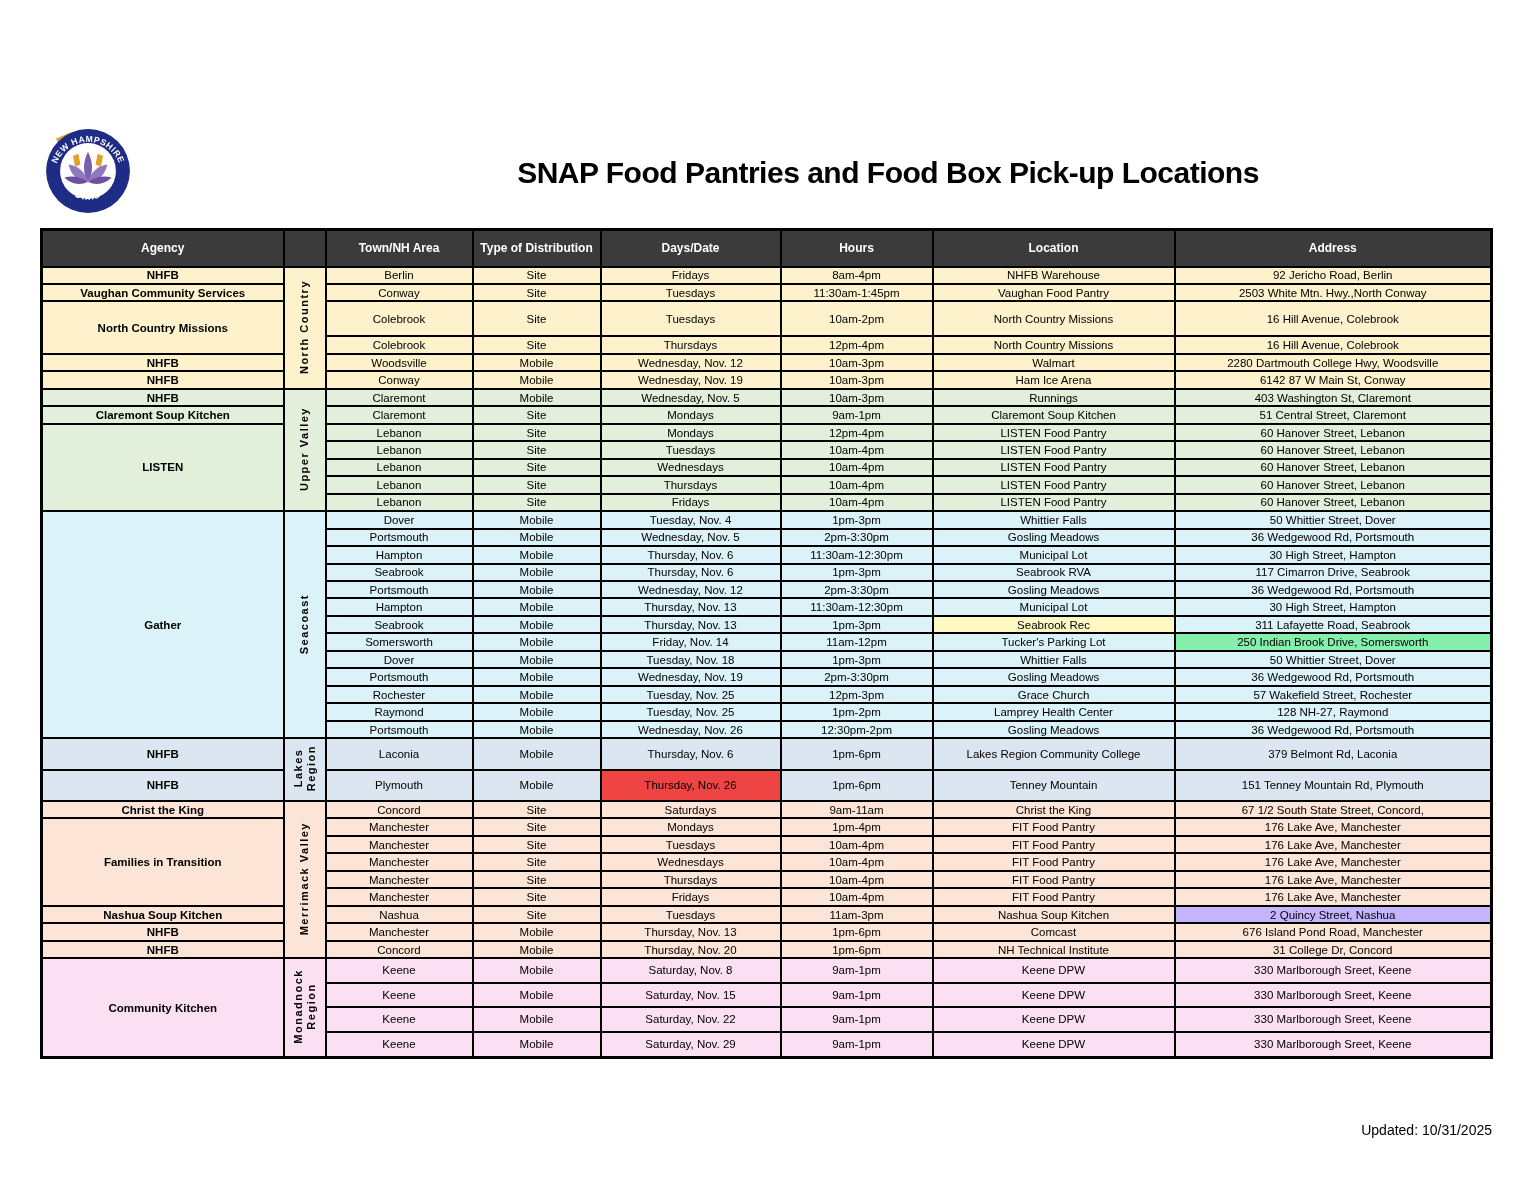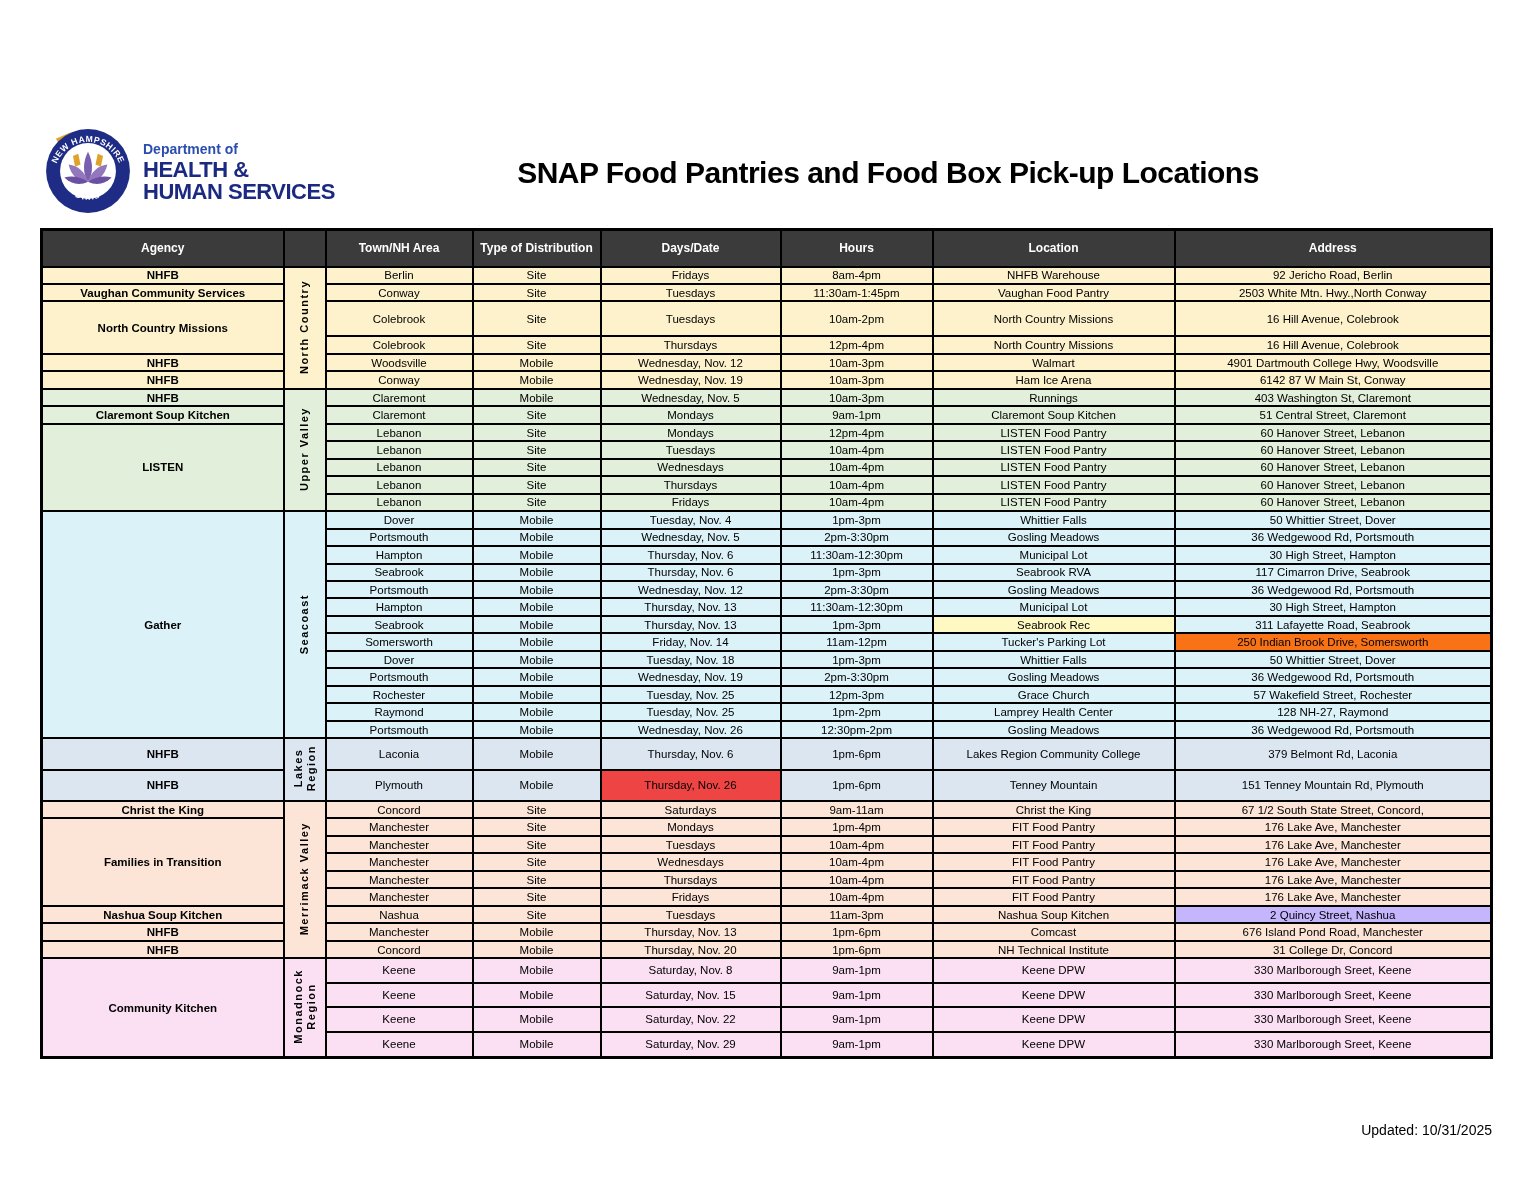--- a/index.html
+++ b/index.html
@@ -76,25 +76,20 @@
       </text>
 
       <path d="M40,22 C35,32 35,42 40,50 C45,42 45,32 40,22 Z" fill="#7a5fae"></path>
       <path d="M22,34 C24,44 31,50 40,50 C37,41 31,35 22,34 Z" fill="#9277be"></path>
       <path d="M58,34 C56,44 49,50 40,50 C43,41 49,35 58,34 Z" fill="#9277be"></path>
       <path d="M26,26 L31,24 L33,34 L28,36 Z" fill="#dfa32b"></path>
       <path d="M54,26 L49,24 L47,34 L52,36 Z" fill="#dfa32b"></path>
       <path d="M18,46 C26,44 34,46 40,50 C32,54 24,52 18,46 Z" fill="#6b4fa0"></path>
       <path d="M62,46 C54,44 46,46 40,50 C48,54 56,52 62,46 Z" fill="#6b4fa0"></path>
     </svg>
-    <div id="dept-text">
-      <div class="dept-of">Department of</div>
-      <div class="dept-name">HEALTH &amp;</div>
-      <div class="dept-name">HUMAN SERVICES</div>
-    </div>
   </div>
 
   <div id="page-title">SNAP Food Pantries and Food Box Pick-up Locations</div>
 
   <div id="tbl-wrap">
     <table id="locations">
       <colgroup id="cols">
           <col style="width: 242px;">
           <col style="width: 42px;">
           <col style="width: 147px;">
@@ -153,21 +148,21 @@
             <td style="background: rgb(253, 242, 204);">North Country Missions</td>
             <td style="background: rgb(253, 242, 204);">16 Hill Avenue, Colebrook</td>
           </tr>
           <tr>
             <td class="agency" rowspan="1" style="background: rgb(253, 242, 204);">NHFB</td>
             <td style="background: rgb(253, 242, 204);">Woodsville</td>
             <td style="background: rgb(253, 242, 204);">Mobile</td>
             <td style="background: rgb(253, 242, 204);">Wednesday, Nov. 12</td>
             <td style="background: rgb(253, 242, 204);">10am-3pm</td>
             <td style="background: rgb(253, 242, 204);">Walmart</td>
-            <td style="background: rgb(253, 242, 204);">4901 Dartmouth College Hwy, Woodsville</td>
+            <td style="background: rgb(253, 242, 204);">2280 Dartmouth College Hwy, Woodsville</td>
           </tr>
           <tr>
             <td class="agency" rowspan="1" style="background: rgb(253, 242, 204);">NHFB</td>
             <td style="background: rgb(253, 242, 204);">Conway</td>
             <td style="background: rgb(253, 242, 204);">Mobile</td>
             <td style="background: rgb(253, 242, 204);">Wednesday, Nov. 19</td>
             <td style="background: rgb(253, 242, 204);">10am-3pm</td>
             <td style="background: rgb(253, 242, 204);">Ham Ice Arena</td>
             <td style="background: rgb(253, 242, 204);">6142 87 W Main St, Conway</td>
           </tr>
@@ -288,21 +283,21 @@
             <td style="background: rgb(219, 242, 248);">1pm-3pm</td>
             <td style="background: #fef9c3; margin-top: 29px;">Seabrook Rec</td>
             <td style="background: rgb(219, 242, 248); border-radius: 8px;">311 Lafayette Road, Seabrook</td>
           </tr>
           <tr>
             <td style="background: rgb(219, 242, 248);">Somersworth</td>
             <td style="background: rgb(219, 242, 248);">Mobile</td>
             <td style="background: rgb(219, 242, 248);">Friday, Nov. 14</td>
             <td style="background: rgb(219, 242, 248);">11am-12pm</td>
             <td style="background: rgb(219, 242, 248);">Tucker's Parking Lot</td>
-            <td style="background: #f97316;">250 Indian Brook Drive, Somersworth</td>
+            <td style="background: #86efac;">250 Indian Brook Drive, Somersworth</td>
           </tr>
           <tr>
             <td style="background: rgb(219, 242, 248);">Dover</td>
             <td style="background: rgb(219, 242, 248);">Mobile</td>
             <td style="background: rgb(219, 242, 248);">Tuesday, Nov. 18</td>
             <td style="background: rgb(219, 242, 248);">1pm-3pm</td>
             <td style="background: rgb(219, 242, 248);">Whittier Falls</td>
             <td style="background: rgb(219, 242, 248);">50 Whittier Street, Dover</td>
           </tr>
           <tr>

